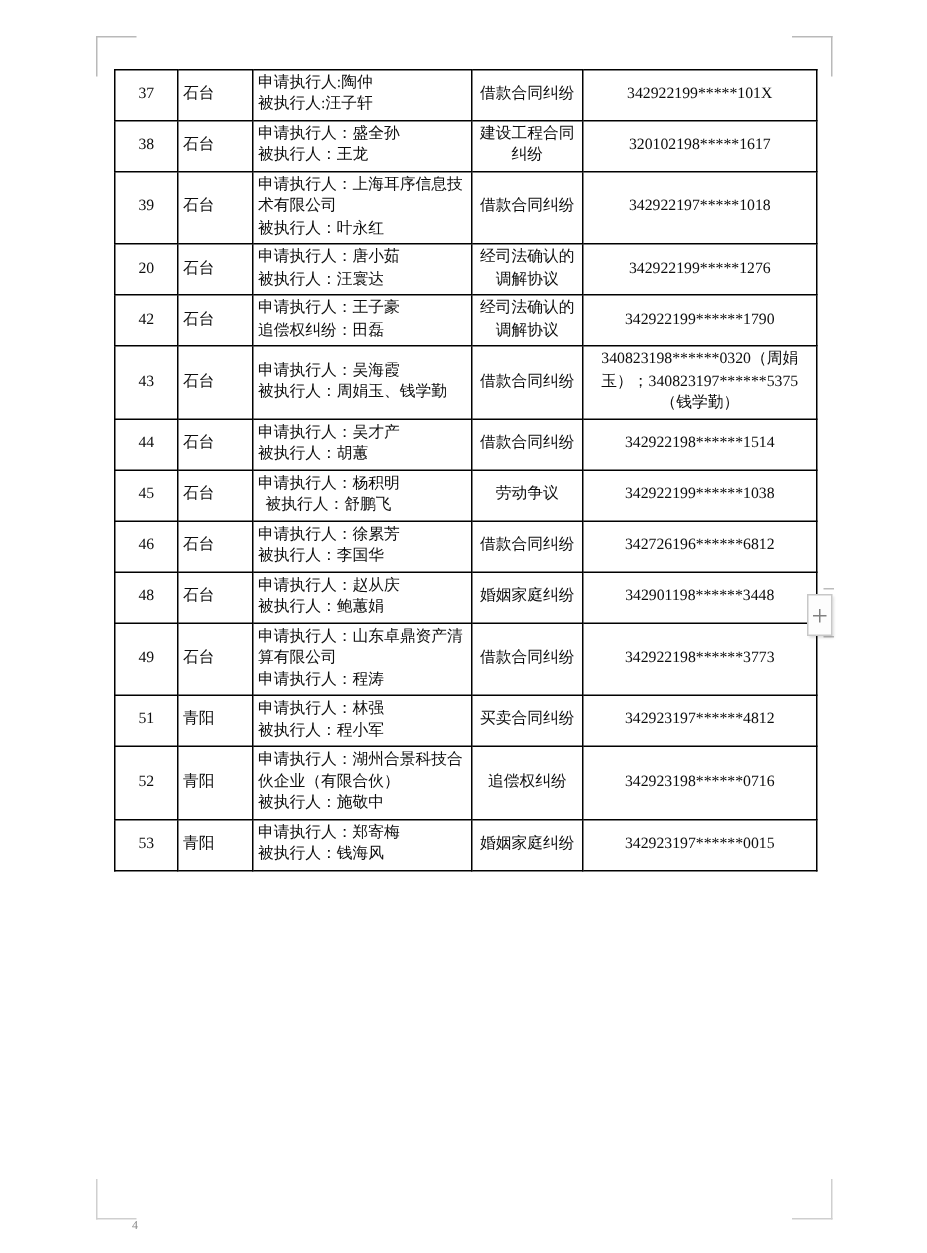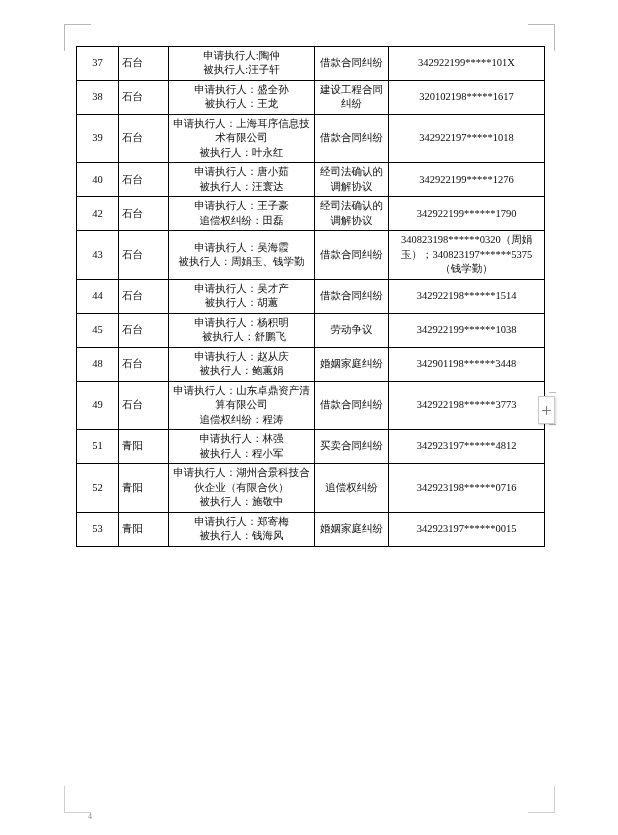--- a/index.html
+++ b/index.html
@@ -52,21 +52,21 @@
   }
 
   col.c-idx   { width: 42px;  }
   col.c-court { width: 50px;  }
   col.c-party { width: 146px; }
   col.c-case  { width: 74px;  }
   col.c-id    { width: 156px; }
 
   .cell-idx   { text-align: center; }
   .cell-court { text-align: left; }
-  .cell-party { text-align: center; padding-left: 4px; margin-left: 25px; }
+  .cell-party { text-align: left; padding-left: 4px; margin-left: 25px; }
   .cell-case  { text-align: center; }
   .cell-id    { text-align: center; }
 
   .party-line { white-space: pre-wrap; }
   .party-line.indent { padding-left: 5px; }
 
   
   .insert-control {
     position: absolute;
     left: 538px;
@@ -146,21 +146,21 @@
           <td class="cell-idx">39</td>
           <td class="cell-court">石台</td>
           <td class="cell-party">
             <div class="party-line">申请执行人：上海耳序信息技术有限公司</div>
             <div class="party-line">被执行人：叶永红</div>
           </td>
           <td class="cell-case">借款合同纠纷</td>
           <td class="cell-id">342922197*****1018</td>
         </tr>
         <tr>
-          <td class="cell-idx">40</td>
+          <td class="cell-idx">20</td>
           <td class="cell-court">石台</td>
           <td class="cell-party">
             <div class="party-line">申请执行人：唐小茹</div>
             <div class="party-line">被执行人：汪寰达</div>
           </td>
           <td class="cell-case">经司法确认的调解协议</td>
           <td class="cell-id">342922199*****1276</td>
         </tr>
         <tr>
           <td class="cell-idx">42</td>
@@ -196,35 +196,45 @@
           <td class="cell-idx">45</td>
           <td class="cell-court">石台</td>
           <td class="cell-party">
             <div class="party-line">申请执行人：杨积明</div>
             <div class="party-line indent">被执行人：舒鹏飞</div>
           </td>
           <td class="cell-case">劳动争议</td>
           <td class="cell-id">342922199******1038</td>
         </tr>
         <tr>
+          <td class="cell-idx">46</td>
+          <td class="cell-court">石台</td>
+          <td class="cell-party">
+            <div class="party-line">申请执行人：徐累芳</div>
+            <div class="party-line">被执行人：李国华</div>
+          </td>
+          <td class="cell-case">借款合同纠纷</td>
+          <td class="cell-id">342726196******6812</td>
+        </tr>
+        <tr>
           <td class="cell-idx">48</td>
           <td class="cell-court">石台</td>
           <td class="cell-party">
             <div class="party-line">申请执行人：赵从庆</div>
             <div class="party-line">被执行人：鲍蕙娟</div>
           </td>
           <td class="cell-case">婚姻家庭纠纷</td>
           <td class="cell-id">342901198******3448</td>
         </tr>
         <tr>
           <td class="cell-idx">49</td>
           <td class="cell-court">石台</td>
           <td class="cell-party">
             <div class="party-line">申请执行人：山东卓鼎资产清算有限公司</div>
-            <div class="party-line">追偿权纠纷：程涛</div>
+            <div class="party-line">申请执行人：程涛</div>
           </td>
           <td class="cell-case">借款合同纠纷</td>
           <td class="cell-id">342922198******3773</td>
         </tr>
         <tr>
           <td class="cell-idx">51</td>
           <td class="cell-court">青阳</td>
           <td class="cell-party">
             <div class="party-line">申请执行人：林强</div>
             <div class="party-line">被执行人：程小军</div>

